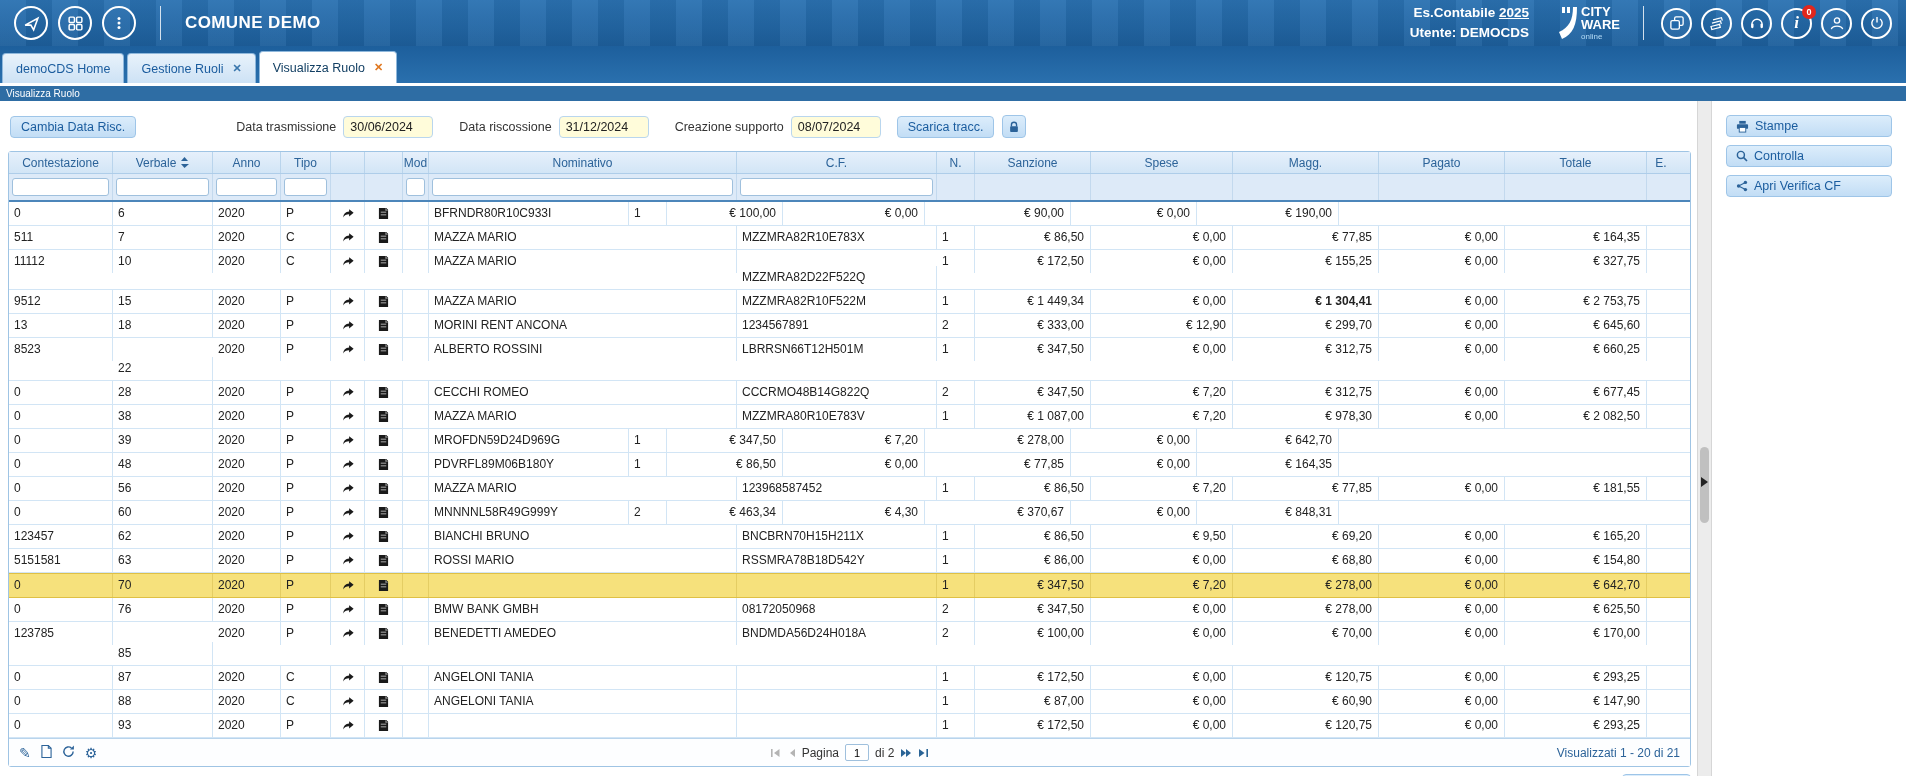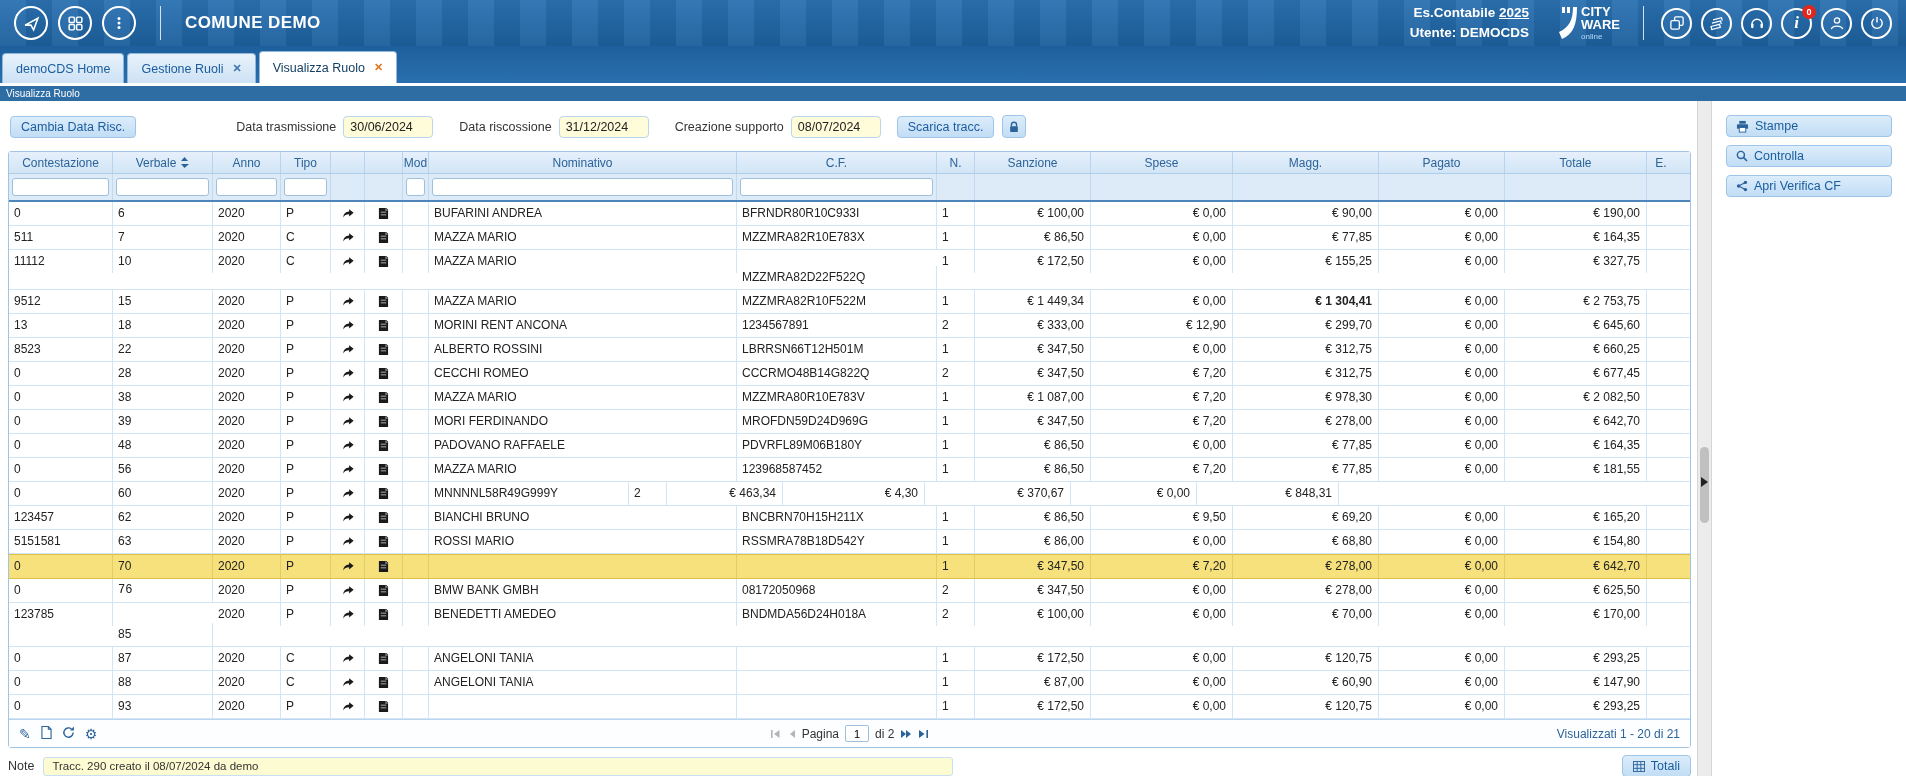--- a/index.html
+++ b/index.html
@@ -313,21 +313,20 @@
               </svg>
             </div>
             <div class="cell ico" style="width: 38px;">
               <svg width="11" height="13" viewBox="0 0 12 14">
                 <path fill="#1a1a1a" d="M1 1h8l2 2v10H1z"></path>
                 <path fill="#fff" opacity=".85" d="M3 5h6v1H3zM3 8h6v1H3z"></path>
                 <path fill="#fff" opacity=".5" d="M8 1l3 3H8z"></path>
               </svg>
             </div>
             <div class="cell" style="width: 26px;"></div>
-            <div class="cell" style="width: 308px;">BUFARINI ANDREA</div>
             <div class="cell" style="width: 200px;">BFRNDR80R10C933I</div>
             <div class="cell" style="width: 38px;">1</div>
             <div class="cell num" style="width: 116px;">€ 100,00</div>
             <div class="cell num" style="width: 142px;">€ 0,00</div>
             <div class="cell num" style="width: 146px;">€ 90,00</div>
             <div class="cell num" style="width: 126px;">€ 0,00</div>
             <div class="cell num" style="width: 142px;">€ 190,00</div>
             <div class="cell" style="width: 28px;"></div>
           </div>
           <div class="trow">
@@ -437,21 +436,21 @@
             <div class="cell" style="width: 38px;">2</div>
             <div class="cell num" style="width: 116px;">€ 333,00</div>
             <div class="cell num" style="width: 142px;">€ 12,90</div>
             <div class="cell num" style="width: 146px;">€ 299,70</div>
             <div class="cell num" style="width: 126px;">€ 0,00</div>
             <div class="cell num" style="width: 142px;">€ 645,60</div>
             <div class="cell" style="width: 28px;"></div>
           </div>
           <div class="trow">
             <div class="cell" style="width: 104px;">8523</div>
-            <div class="cell" style="width: 100px;">22</div>
+            <div class="cell" style="width: 100px; margin-top: 19px;">22</div>
             <div class="cell" style="width: 68px;">2020</div>
             <div class="cell" style="width: 50px;">P</div>
             <div class="cell ico" style="width: 34px;">
               <svg width="12" height="12" viewBox="0 0 16 16">
                 <path fill="#1a1a1a" d="M9.5 1.5v3C4.5 4.8 2 7.5 1.5 12.5c1.8-2.8 4-4.2 8-4.3v3l6-5z"></path>
               </svg>
             </div>
             <div class="cell ico" style="width: 38px;">
               <svg width="11" height="13" viewBox="0 0 12 14">
                 <path fill="#1a1a1a" d="M1 1h8l2 2v10H1z"></path>
@@ -537,21 +536,20 @@
               </svg>
             </div>
             <div class="cell ico" style="width: 38px;">
               <svg width="11" height="13" viewBox="0 0 12 14">
                 <path fill="#1a1a1a" d="M1 1h8l2 2v10H1z"></path>
                 <path fill="#fff" opacity=".85" d="M3 5h6v1H3zM3 8h6v1H3z"></path>
                 <path fill="#fff" opacity=".5" d="M8 1l3 3H8z"></path>
               </svg>
             </div>
             <div class="cell" style="width: 26px;"></div>
-            <div class="cell" style="width: 308px;">MORI FERDINANDO</div>
             <div class="cell" style="width: 200px;">MROFDN59D24D969G</div>
             <div class="cell" style="width: 38px;">1</div>
             <div class="cell num" style="width: 116px;">€ 347,50</div>
             <div class="cell num" style="width: 142px;">€ 7,20</div>
             <div class="cell num" style="width: 146px;">€ 278,00</div>
             <div class="cell num" style="width: 126px;">€ 0,00</div>
             <div class="cell num" style="width: 142px;">€ 642,70</div>
             <div class="cell" style="width: 28px;"></div>
           </div>
           <div class="trow">
@@ -565,21 +563,20 @@
               </svg>
             </div>
             <div class="cell ico" style="width: 38px;">
               <svg width="11" height="13" viewBox="0 0 12 14">
                 <path fill="#1a1a1a" d="M1 1h8l2 2v10H1z"></path>
                 <path fill="#fff" opacity=".85" d="M3 5h6v1H3zM3 8h6v1H3z"></path>
                 <path fill="#fff" opacity=".5" d="M8 1l3 3H8z"></path>
               </svg>
             </div>
             <div class="cell" style="width: 26px;"></div>
-            <div class="cell" style="width: 308px;">PADOVANO RAFFAELE</div>
             <div class="cell" style="width: 200px;">PDVRFL89M06B180Y</div>
             <div class="cell" style="width: 38px;">1</div>
             <div class="cell num" style="width: 116px;">€ 86,50</div>
             <div class="cell num" style="width: 142px;">€ 0,00</div>
             <div class="cell num" style="width: 146px;">€ 77,85</div>
             <div class="cell num" style="width: 126px;">€ 0,00</div>
             <div class="cell num" style="width: 142px;">€ 164,35</div>
             <div class="cell" style="width: 28px;"></div>
           </div>
           <div class="trow">
@@ -716,21 +713,21 @@
             <div class="cell" style="width: 38px;">1</div>
             <div class="cell num" style="width: 116px;">€ 347,50</div>
             <div class="cell num" style="width: 142px;">€ 7,20</div>
             <div class="cell num" style="width: 146px;">€ 278,00</div>
             <div class="cell num" style="width: 126px;">€ 0,00</div>
             <div class="cell num" style="width: 142px;">€ 642,70</div>
             <div class="cell" style="width: 28px;"></div>
           </div>
           <div class="trow">
             <div class="cell" style="width: 104px;">0</div>
-            <div class="cell" style="width: 100px; font-family: Liberation Mono, monospace;">76</div>
+            <div class="cell" style="width: 100px;">76</div>
             <div class="cell" style="width: 68px;">2020</div>
             <div class="cell" style="width: 50px;">P</div>
             <div class="cell ico" style="width: 34px;">
               <svg width="12" height="12" viewBox="0 0 16 16">
                 <path fill="#1a1a1a" d="M9.5 1.5v3C4.5 4.8 2 7.5 1.5 12.5c1.8-2.8 4-4.2 8-4.3v3l6-5z"></path>
               </svg>
             </div>
             <div class="cell ico" style="width: 38px;">
               <svg width="11" height="13" viewBox="0 0 12 14">
                 <path fill="#1a1a1a" d="M1 1h8l2 2v10H1z"></path>

